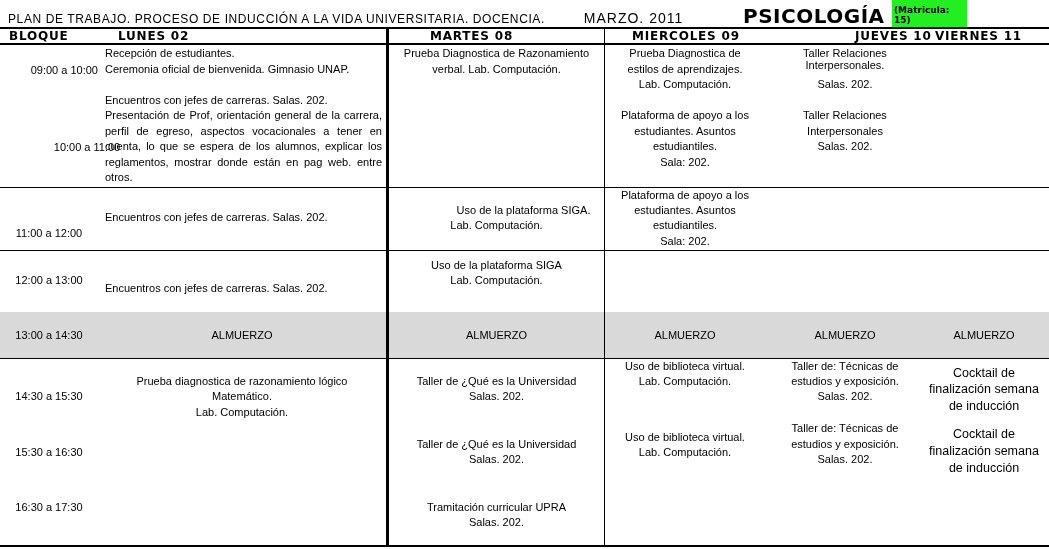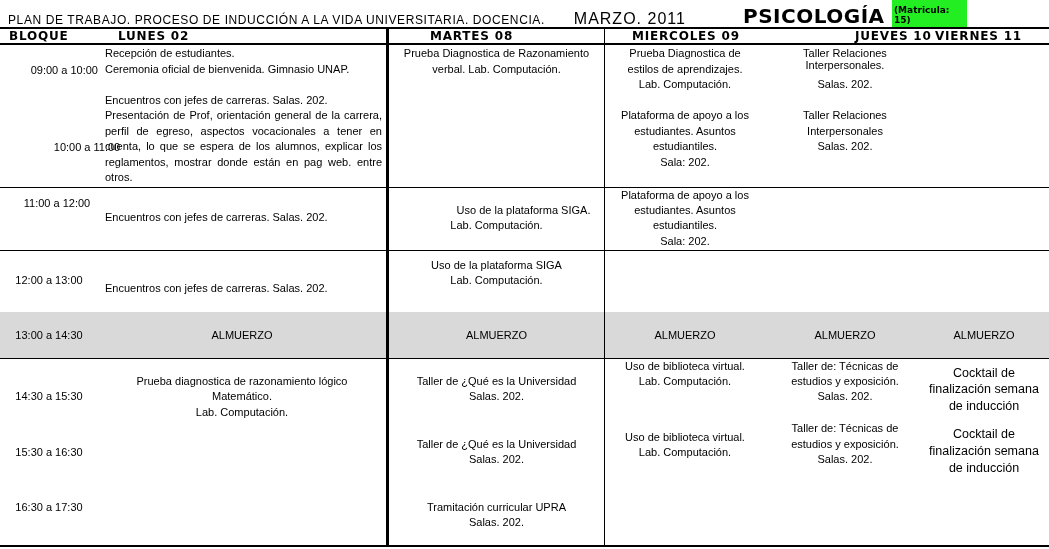--- a/index.html
+++ b/index.html
@@ -1,20 +1,20 @@
 <!DOCTYPE html>
 <html><head>
   <meta charset="utf-8">
   <style>
     html, body { margin:0; padding:0; background:#ffffff; }
     body { width:1049px; height:549px; position:relative; overflow:hidden;
            font-family:"Liberation Sans", sans-serif; color:#000; }
     .abs { position:absolute; }
     .title { left:8px; top:10px; font-size:12px; letter-spacing:0.6px; white-space:nowrap; }
-    .title .month { font-size:16px; letter-spacing:1px;padding-left:25px; }
+    .title .month { margin-left:10px; font-size:14px; letter-spacing:1px;padding-left:25px; }
     .career { left:743px; top:4px; font-size:20px; font-weight:bold; font-family:"DejaVu Sans", sans-serif; letter-spacing:0.5px; }
     .badge { left:892px; top:0; width:75px; height:28px; background:#22ee22; }
     .badge span { position:absolute; left:2px; bottom:3px; font-size:9px; font-weight:bold; font-family:"DejaVu Sans", sans-serif; }
     .hline { position:absolute; left:0; width:1049px; height:0; border-top:1px solid #000; }
     .hline.thick { border-top:2px solid #000; }
     .vline { position:absolute; width:0; border-left:1px solid #000; }
     .vline.thick { border-left:3px solid #000; }
     .band { position:absolute; left:0; width:1049px; background:#d9d9d9; }
     .hdr { position:absolute; top:29px; font-size:12px; font-weight:bold; font-family:"DejaVu Sans", sans-serif; letter-spacing:0.8px; white-space:nowrap; }
     .t { position:absolute; font-size:11px; line-height:15.5px; white-space:nowrap; }
@@ -48,21 +48,21 @@
 
 <div class="hdr" style="left:9px;">BLOQUE</div>
 <div class="hdr" style="left:118px;">LUNES  02</div>
 <div class="hdr" style="left:430px;">MARTES  08</div>
 <div class="hdr" style="left:632px;">MIERCOLES  09</div>
 <div class="hdr" style="left:830px;margin-left:25px;">JUEVES  10</div>
 <div class="hdr" style="left:935px;">VIERNES   11</div>
 
 <div class="t time" style="top:63px;text-align:right;">09:00 a 10:00</div>
 <div class="t time" style="top:140px;margin-left:38px;">10:00 a 11:00</div>
-<div class="t time" style="top:196px;padding-left:8px;">11:00 a 12:00</div>
+<div class="t time" style="top:226px;">11:00 a 12:00</div>
 <div class="t time" style="top:273px;">12:00  a   13:00</div>
 <div class="t time" style="top:328px;">13:00 a 14:30</div>
 <div class="t time" style="top:389px;">14:30 a 15:30</div>
 <div class="t time" style="top:445px;">15:30 a 16:30</div>
 <div class="t time" style="top:500px;">16:30 a 17:30</div>
 
 <div class="t" style="left:105px;top:46px;">Recepción de estudiantes.</div>
 <div class="t" style="left:105px;top:62px;">Ceremonia oficial de bienvenida. Gimnasio UNAP.</div>
 <div class="t" style="left:105px;top:93px;">Encuentros con jefes de carreras. Salas. 202.</div>
 <div class="t j" style="left:105px;top:108px;width:277px;">Presentación de Prof, orientación general de la carrera, perfil de egreso, aspectos vocacionales a tener en cuenta, lo que se espera de los alumnos, explicar los reglamentos, mostrar donde están en pag web. entre otros.</div>

